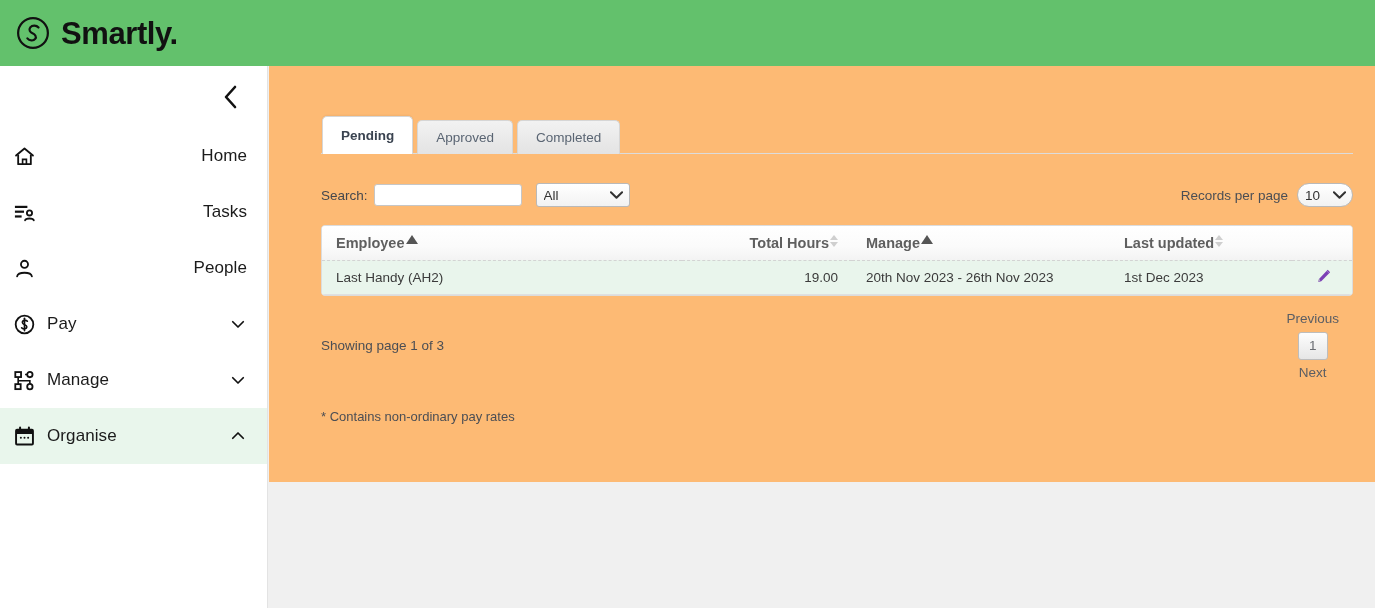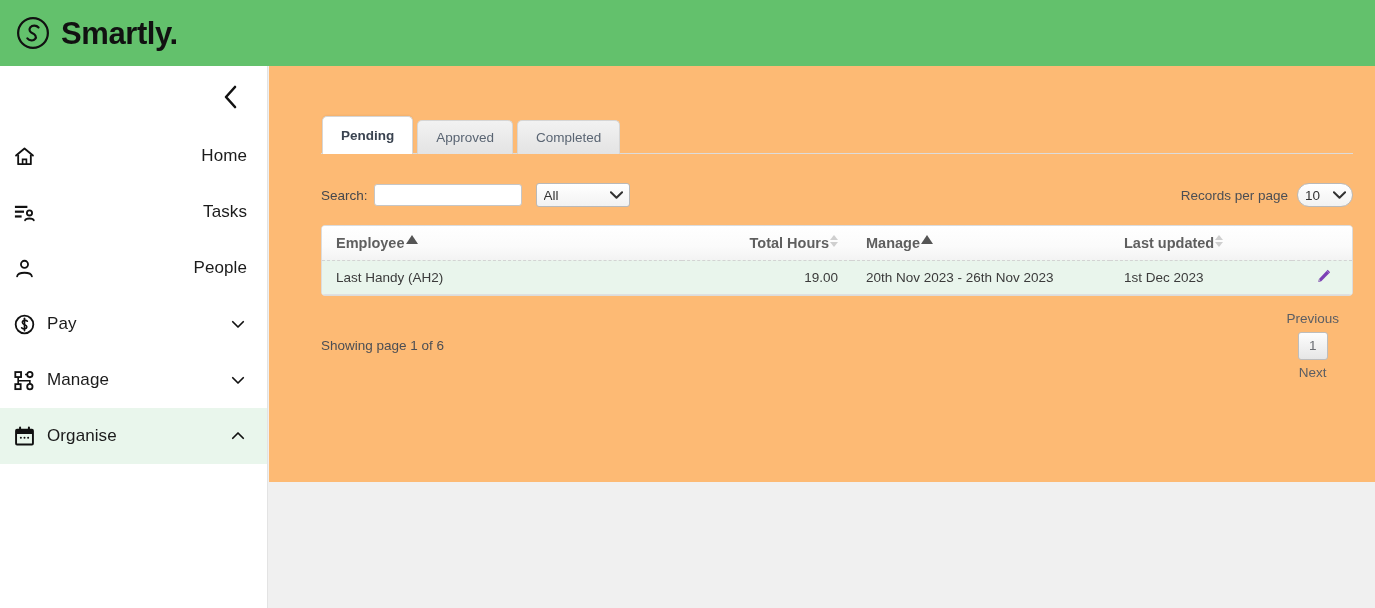--- a/index.html
+++ b/index.html
@@ -422,22 +422,23 @@
                   <path d="M16.1 4.9 L19.1 7.9" stroke="#ffffff" stroke-width="1" opacity=".4"></path>
                 </svg>
               </span>
             </td>
           </tr>
         </tbody>
       </table>
     </div>
 
     <div class="footer-row">
-      <span class="showing">Showing page 1 of 6</span>
+      <span class="showing">Showing page 1 of 3</span>
       <div class="pager">
         <span class="pager-link">Previous</span>
         <span class="pager-page">1</span>
         <span class="pager-link">Next</span>
       </div>
     </div>
 
+    <div class="note">* Contains non-ordinary pay rates</div>
   </div>
 </div>
 
 </body></html>

